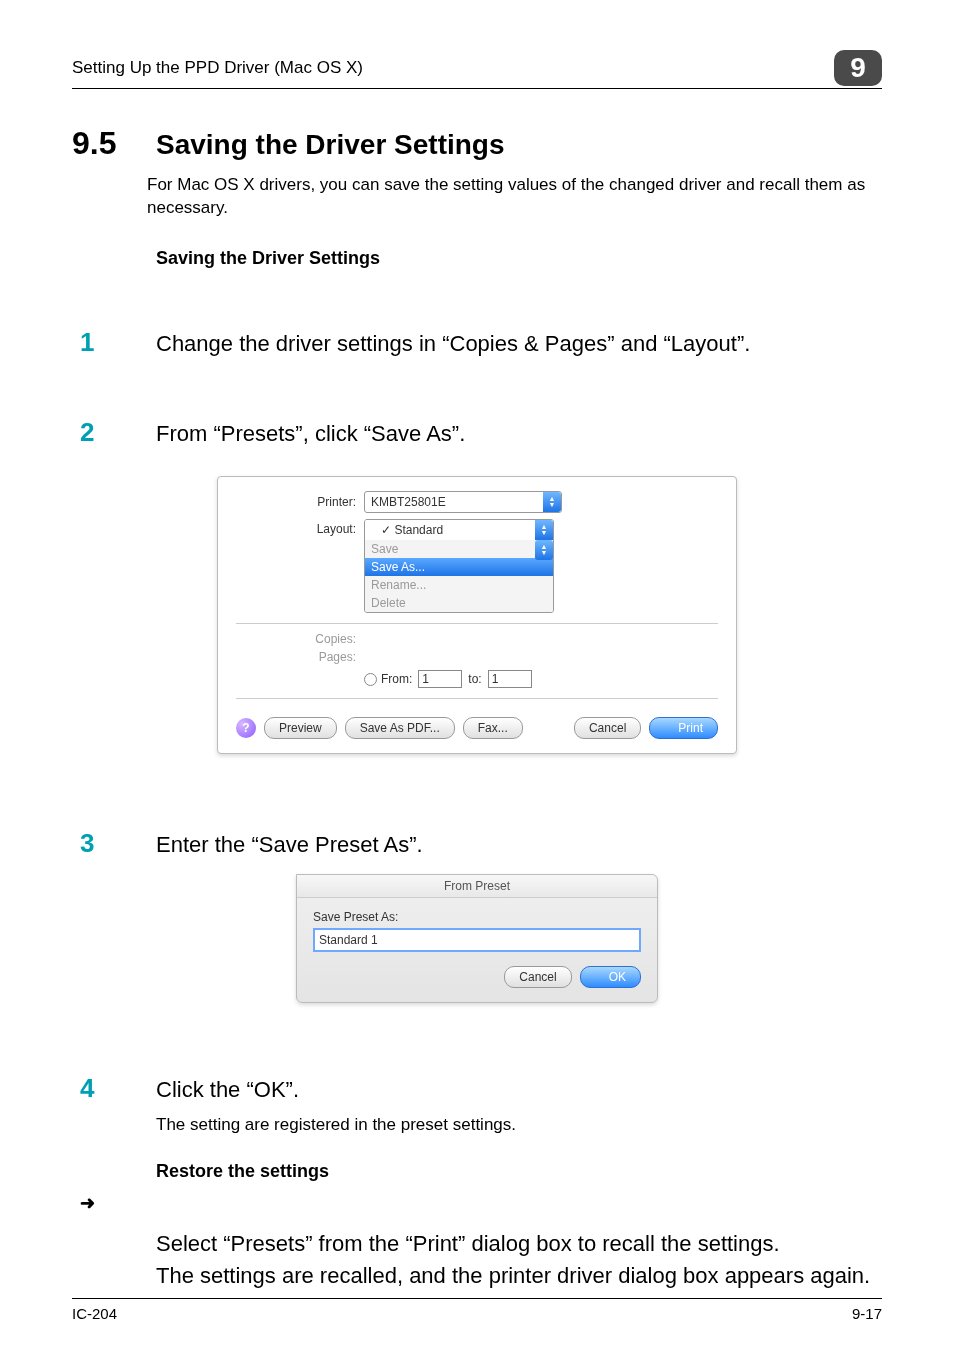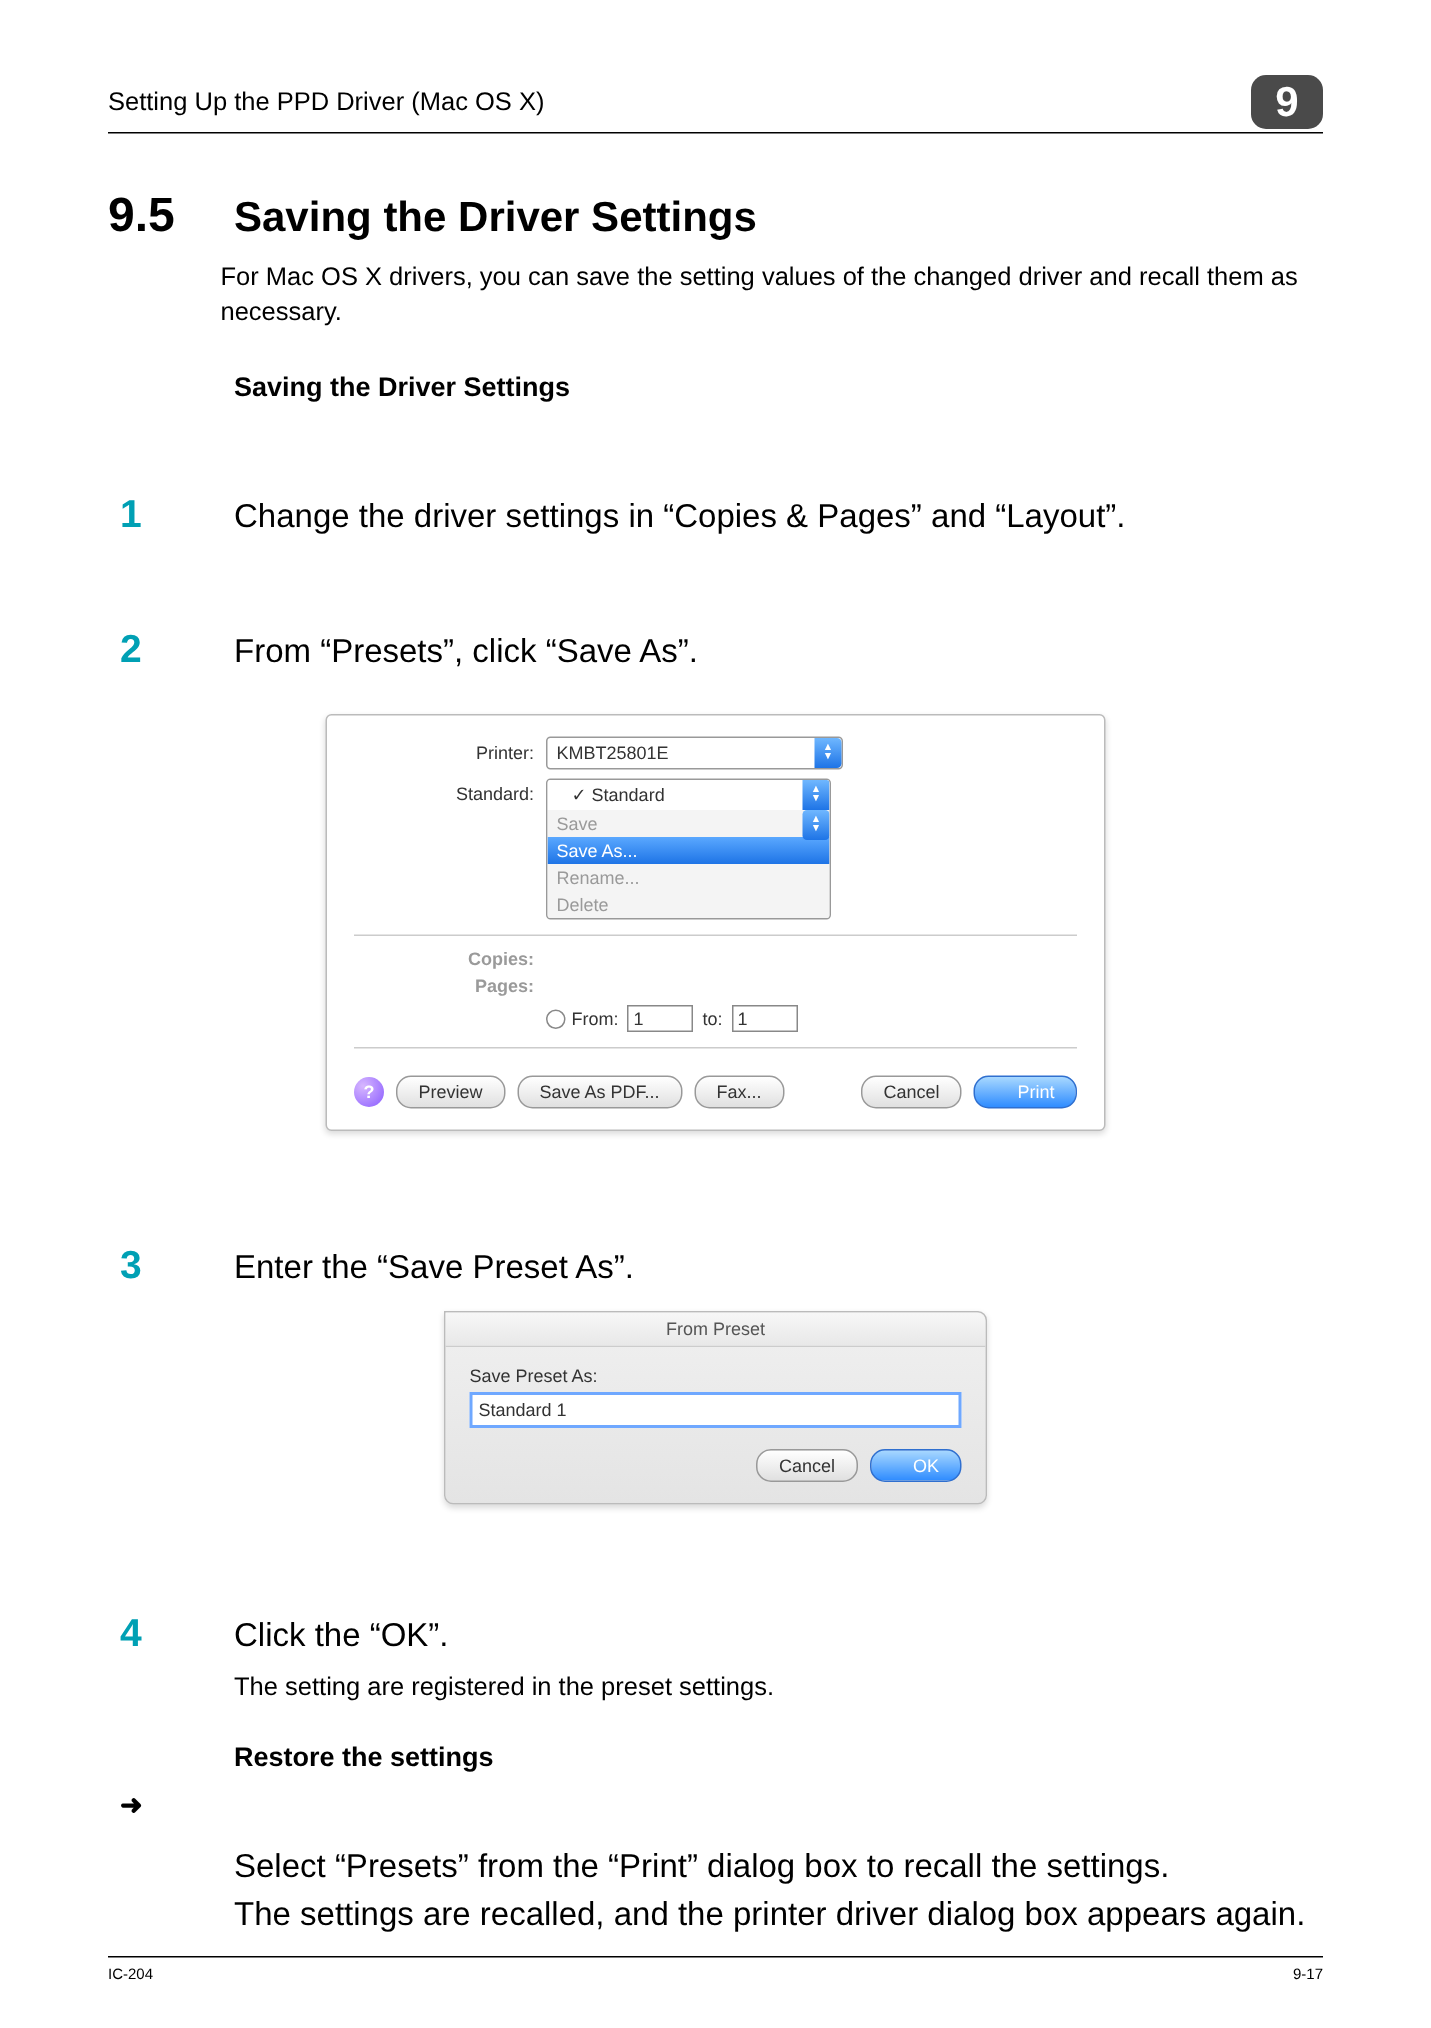--- a/index.html
+++ b/index.html
@@ -178,21 +178,20 @@
     border: none;
     border-top: 1px solid #ccc;
     margin: 10px 0 8px 0;
   }
   .d1-copies-row {
     display: flex;
     align-items: center;
   }
   .d1-copies-row .d1-label {
     color: #9a9a9a;
-    font-weight: bold;
   }
   .d1-pages-row {
     display: flex;
     align-items: center;
     margin-top: 6px;
   }
   .d1-radio {
     width: 11px;
     height: 11px;
     border: 1px solid #888;
@@ -296,21 +295,21 @@
     width: 84px;
     padding-left: 8px;
     box-sizing: border-box;
   }
   .footer {
     margin-top: auto;
     border-top: 1px solid #000;
     padding-top: 6px;
     display: flex;
     justify-content: space-between;
-    font-size: 10px;
+    font-size: 15px;
     text-align: center;
   }
   
   .d1-third-arrow {
     position: relative;
   }
   .d1-third-arrow .arrow-box-only {
     position: absolute;
     right: 0;
     top: 0;
@@ -363,21 +362,21 @@
   <div class="dialog1">
     <div class="d1-field-row">
       <div class="d1-label">Printer:</div>
       <div class="aqua-select">
         <span>KMBT25801E</span>
         <span class="arrow-box">▲<br>▼</span>
       </div>
     </div>
 
     <div class="d1-field-row" style="align-items:flex-start;">
-      <div class="d1-label" style="padding-top:3px;">Standard:</div>
+      <div class="d1-label" style="padding-top:3px;">Layout:</div>
       <div style="flex:0 0 190px; position:relative;">
         <div class="presets-dropdown">
           <div class="selected-row">
             <span><span class="checkmark"></span><span>✓ Standard</span></span>
             <span class="arrow-box">▲<br>▼</span>
           </div>
           <div class="menu d1-third-arrow">
             <div class="arrow-box-only">▲<br>▼</div>
             <div class="item">Save</div>
             <div class="item hl">Save As...</div>

